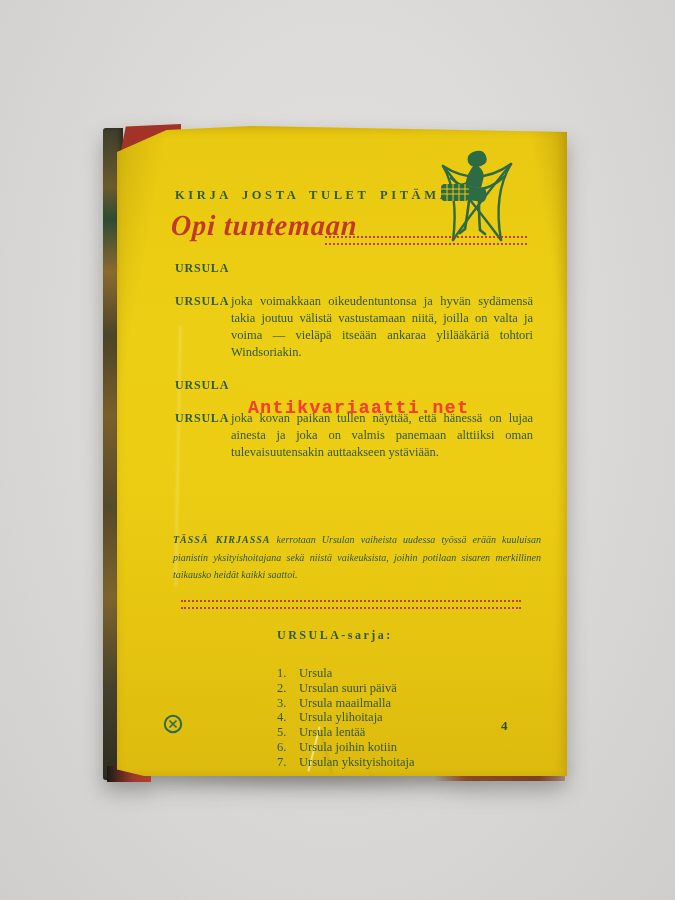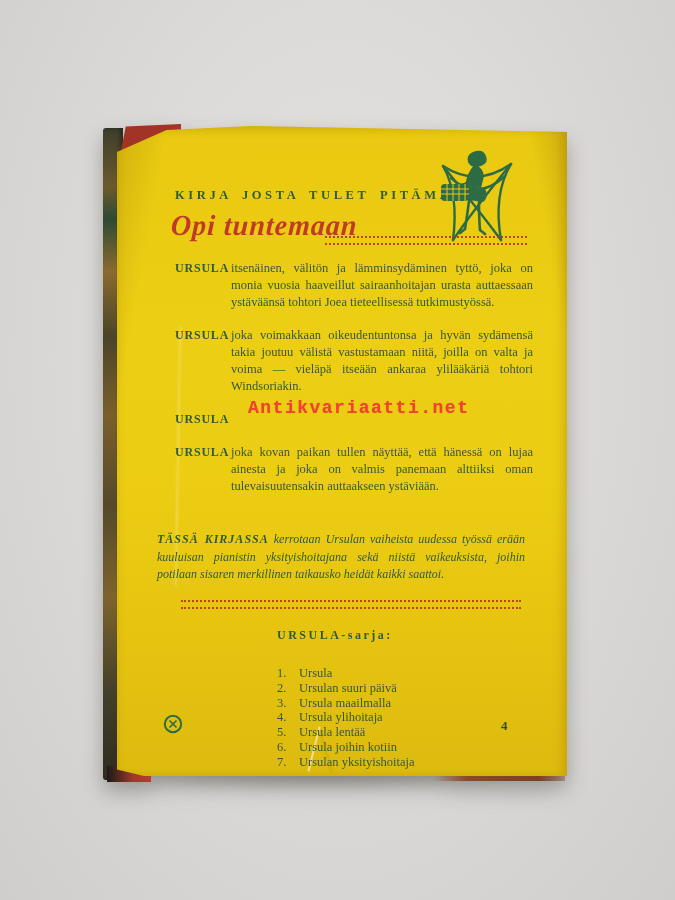--- a/index.html
+++ b/index.html
@@ -82,22 +82,22 @@
   }
   .chain-1{left:154px;top:26px;width:202px;}
   .chain-2{left:64px;top:474px;width:340px;}
   .paragraphs{position:absolute;left:58px;top:134px;width:358px;}
   .para{display:flex;margin-bottom:16px;font-size:12.5px;line-height:17px;}
   .para .label{
     flex:0 0 56px;font-weight:bold;letter-spacing:.8px;color:#2e5b3d;font-size:12px;
   }
   .para .ptext{flex:1;text-align:justify;color:#33583a;}
   .summary{
-    position:absolute;left:40px;top:405px;width:368px;
-    font-style:italic;font-size:12px;line-height:17.5px;color:#31593b;text-align:justify;
+    position:absolute;left:56px;top:405px;width:368px;
+    font-style:italic;font-size:10px;line-height:17.5px;color:#31593b;text-align:justify;
   }
   .summary .lead{font-weight:bold;letter-spacing:1px;font-style:italic;}
   .series{position:absolute;left:160px;top:502px;width:220px;font-size:12.5px;}
   .series-title{font-weight:bold;letter-spacing:2.5px;color:#2e5b3d;margin-bottom:23px;font-size:12px;}
   .series-item{display:flex;line-height:14.8px;color:#33583a;}
   .series-item .num{flex:0 0 22px;}
   .watermark{
     position:absolute;left:131px;top:272px;
     font-family:Liberation Mono, monospace;font-weight:bold;
     font-size:18px;letter-spacing:1.5px;color:#ef4330;
@@ -169,21 +169,20 @@
     </div>
 
     <div class="script-row">
       <span class="script-title">Opi tuntemaan</span>
       <span class="chain chain-1"></span>
     </div>
 
     <div class="paragraphs">
       <div class="para">
         <span class="label">URSULA</span>
-        <span class="ptext">itsenäinen, välitön ja lämminsydäminen tyttö, joka on monia vuosia haaveillut sairaanhoitajan urasta auttaessaan ystäväänsä tohtori Joea tieteellisessä tutkimustyössä.</span>
       </div>
       <div class="para">
         <span class="label">URSULA</span>
         <span class="ptext">joka voimakkaan oikeudentuntonsa ja hyvän sydämensä takia joutuu välistä vastustamaan niitä, joilla on valta ja voima — vieläpä itseään ankaraa ylilääkäriä tohtori Windsoriakin.</span>
       </div>
       <div class="para">
         <span class="label">URSULA</span>
       </div>
       <div class="para">
         <span class="label">URSULA</span>

